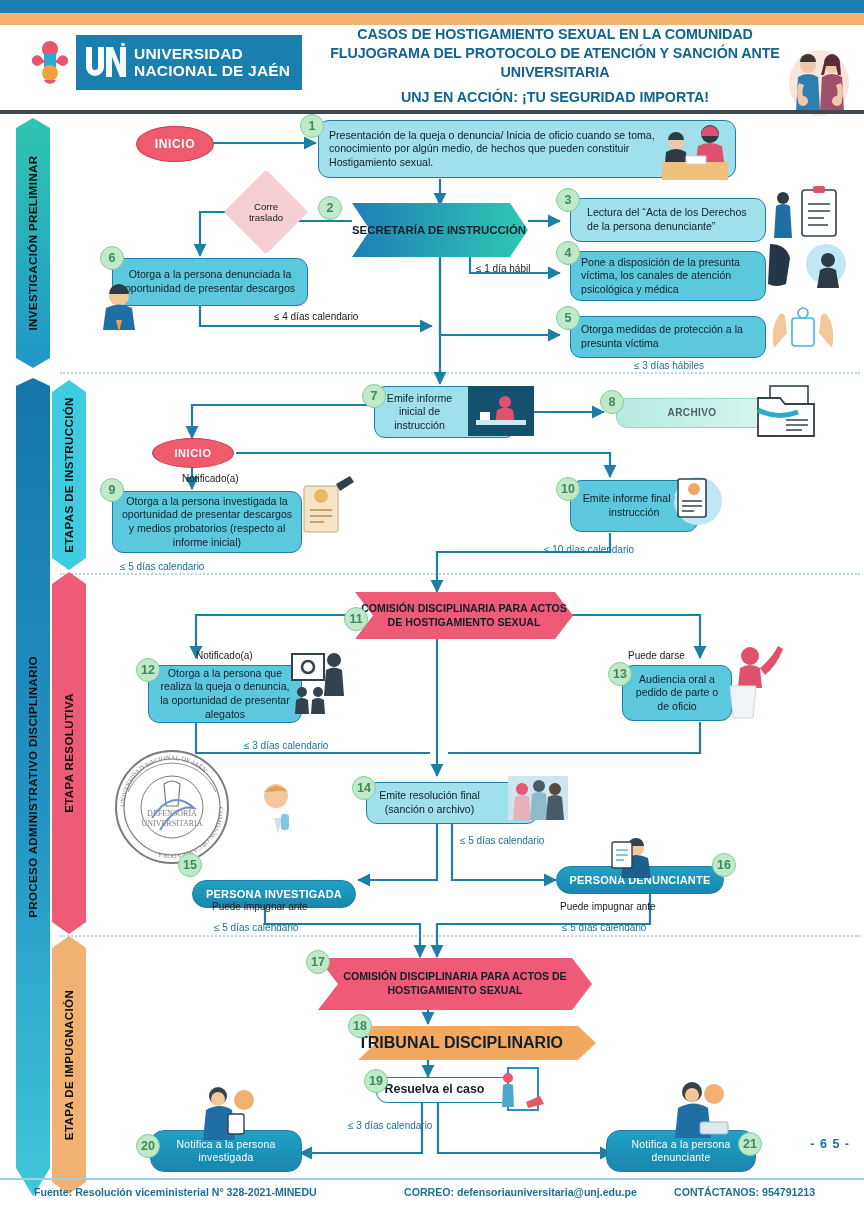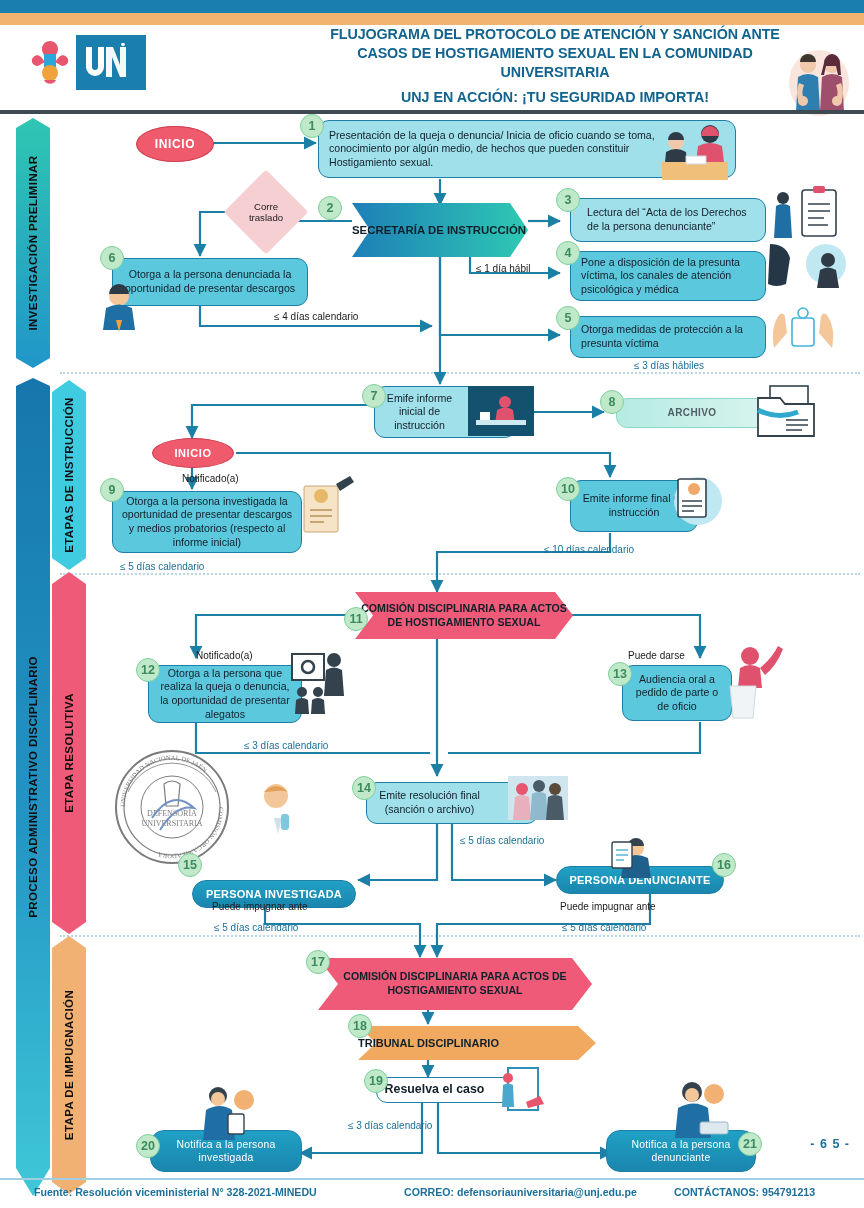--- a/index.html
+++ b/index.html
@@ -160,27 +160,31 @@
       </svg>
     </div>
     <div class="unj-box">
       <div class="unj-mark">
         <svg viewBox="0 0 44 40">
           <path d="M4 4 L4 24 A9 9 0 0 0 22 24 L22 4 L16 4 L16 24 A3 3 0 0 1 10 24 L10 4 Z" fill="#fff"></path>
           <path d="M24 4 L24 34 L30 34 L30 14 L38 34 L44 34 L44 4 L38 4 L38 22 L31 4 Z" fill="#fff" opacity=".95"></path>
           <circle cx="41" cy="1.5" r="1.8" fill="#fff"></circle>
         </svg>
       </div>
+      <div class="unj-text">
+        <div>UNIVERSIDAD</div>
+        <div>NACIONAL DE JAÉN</div>
+      </div>
     </div>
   </div>
 
   <div class="title-block">
     <div class="title-main">
+      <div>CASOS DE HOSTIGAMIENTO SEXUAL EN LA COMUNIDAD</div>
       <div>FLUJOGRAMA DEL PROTOCOLO DE ATENCIÓN Y SANCIÓN ANTE</div>
-      <div>CASOS DE HOSTIGAMIENTO SEXUAL EN LA COMUNIDAD</div>
       <div>UNIVERSITARIA</div>
     </div>
     <div class="title-sub">UNJ EN ACCIÓN: ¡TU SEGURIDAD IMPORTA!</div>
   </div>
 
   <div class="head-people">
     <svg viewBox="0 0 66 74">
       <ellipse cx="33" cy="40" rx="30" ry="33" fill="#f4cfc0" opacity=".55"></ellipse>
       <circle cx="22" cy="22" r="8" fill="#f0c9ad"></circle>
         <path d="M14 19 a8 8 0 0 1 16 0 z" fill="#3e3730"></path>
@@ -560,21 +564,21 @@
 
 <div class="num" style="left:306px; top:950px;">17</div>
 <div class="hexa" style="left:318px; top:958px; width:274px; height:52px; font-size:10.6px; line-height:1.3;">
   <svg width="274" height="52" viewBox="0 0 274 52" preserveAspectRatio="none">
     <path d="M0 0 L254 0 L274 26 L254 52 L0 52 L20 26 Z" fill="#ef5a78"></path>
   </svg>
   <span>COMISIÓN DISCIPLINARIA PARA ACTOS DE HOSTIGAMIENTO SEXUAL</span>
 </div>
 
 <div class="num" style="left:348px; top:1014px;">18</div>
-<div class="hexa" style="left:358px; top:1026px; width:238px; height:34px; font-size:11px;">
+<div class="hexa" style="left:358px; top:1026px; width:238px; height:34px; font-size:16px;">
   <svg width="238" height="34" viewBox="0 0 238 34" preserveAspectRatio="none">
     <path d="M0 0 L220 0 L238 17 L220 34 L0 34 L18 17 Z" fill="#f0a95f"></path>
   </svg>
   <span>TRIBUNAL DISCIPLINARIO</span>
 </div>
 
 <div class="num" style="left:364px; top:1069px;">19</div>
 <div class="node box" style="left:376px; top:1077px; width:152px; height:26px; background:#ffffff; font-size:12.4px; font-weight:bold; padding-right:42px;">Resuelva el caso</div>
 <div class="art" style="left:496px; top:1066px; width:60px; height:46px;">
   <svg viewBox="0 0 60 46">

